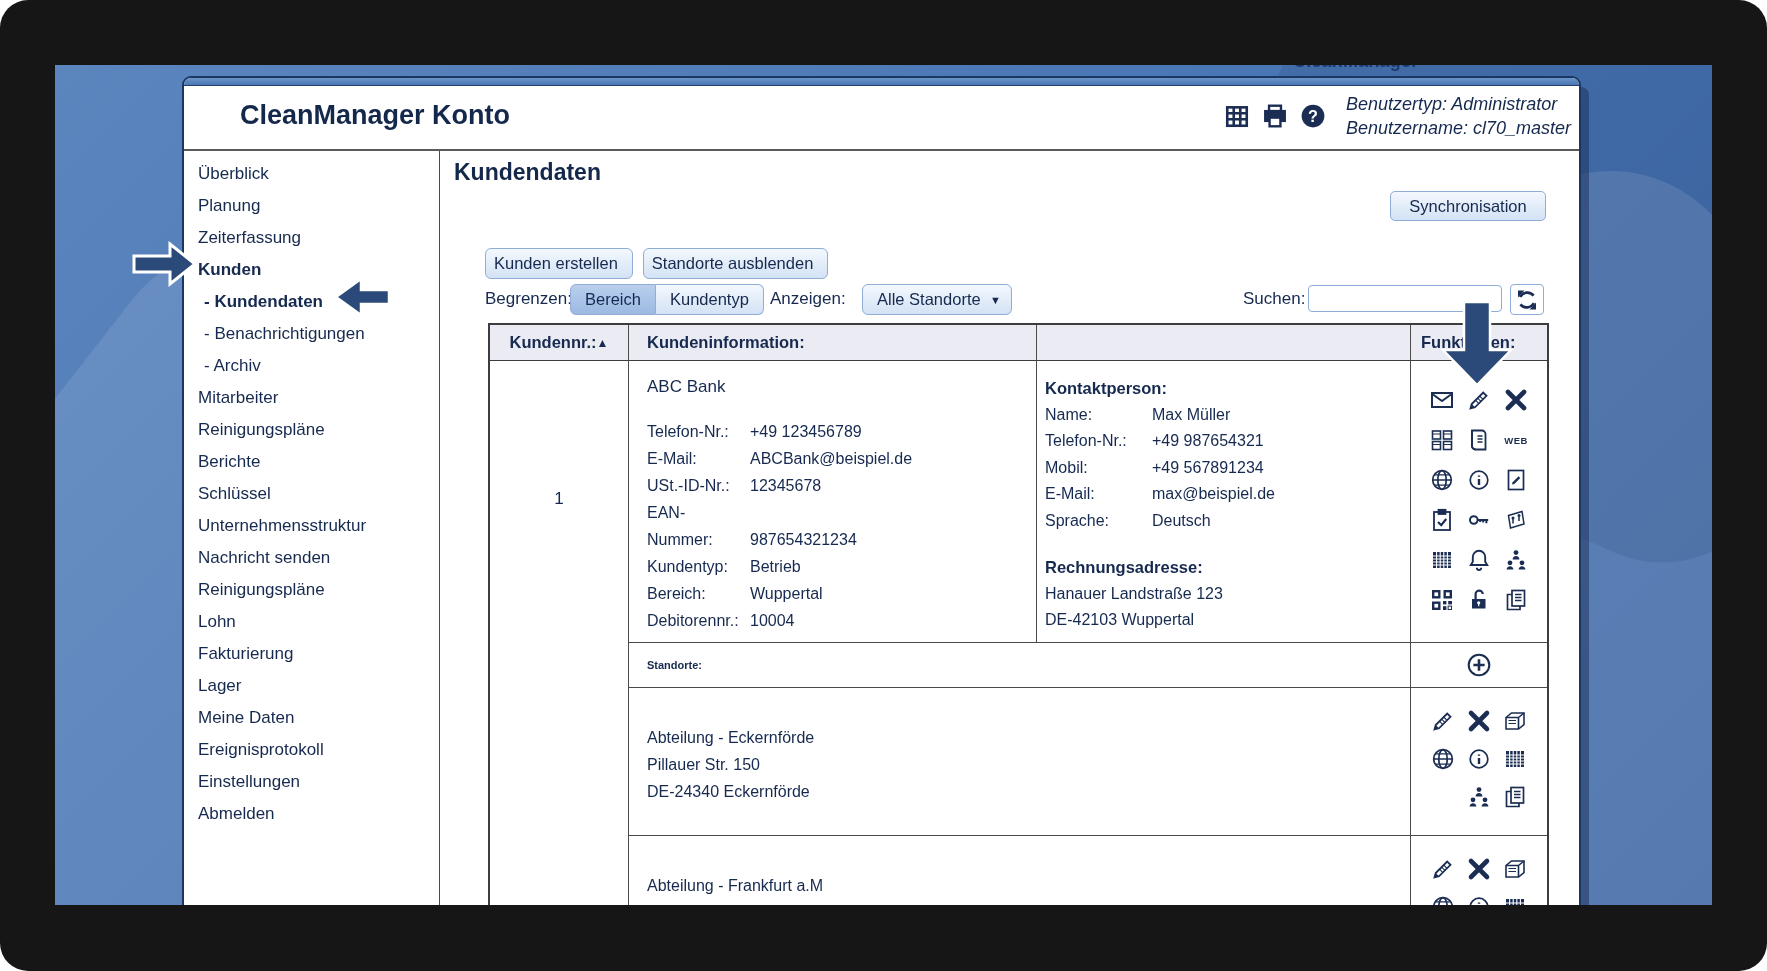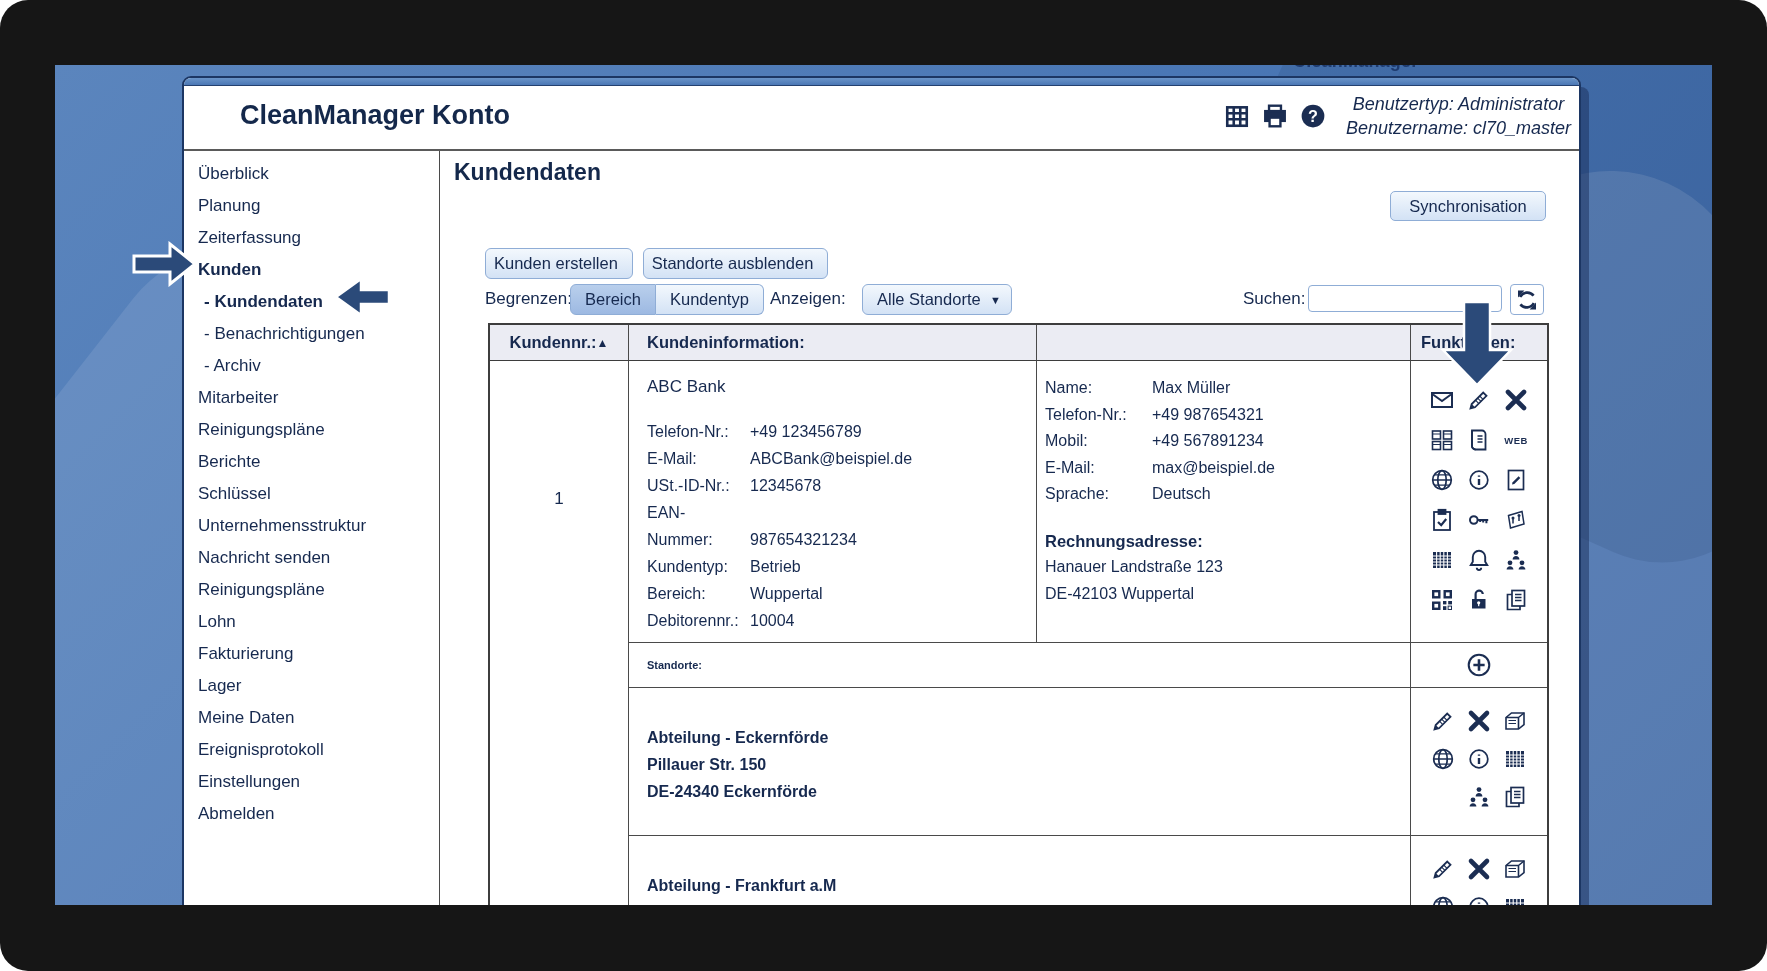--- a/index.html
+++ b/index.html
@@ -14,21 +14,21 @@
   
   .win{position:absolute;left:127px;top:11px;width:1395px;height:1000px;background:#fff;
        border:2px solid #1c3663;border-radius:9px 9px 0 0;box-shadow:9px 10px 0 -1px rgba(25,45,90,.50);overflow:hidden;}
   .win-top-strip{height:7px;background:linear-gradient(#6a94c8,#4a77b5);border-bottom:1px solid #24406f;}
   .win-header{position:relative;height:63px;border-bottom:2px solid #5a5a5a;}
   .win-title{position:absolute;left:16px;top:14px;font-size:27px;font-weight:bold;color:#14284b;margin-left:40px;}
   .hdr-right{position:absolute;right:8px;top:6px;display:flex;align-items:center;gap:14px;}
   .hdr-icons{display:flex;align-items:center;gap:12px;margin-right:6px;}
   .hdr-icon{width:26px;height:26px;color:#1b2d52;cursor:pointer;}
   .hdr-icon svg{width:100%;height:100%;display:block;}
-  .user-info{text-align:center;color:#16294f;font-style:italic;font-size:18px;line-height:24px;}
+  .user-info{text-align:left;color:#16294f;font-style:italic;font-size:18px;line-height:24px;}
   .win-body{display:flex;height:930px;}
   
   .sidebar{width:256px;border-right:1px solid #4a4a4a;padding-top:7px;box-sizing:border-box;flex:none;}
   .side-item{height:32px;line-height:32px;padding-left:14px;font-size:17px;color:#16294f;cursor:pointer;white-space:nowrap;}
   .side-item.bold{font-weight:bold;}
   .side-item.sub{padding-left:20px;}
   
   .main{position:relative;flex:1;}
   .page-title{position:absolute;left:14px;top:8px;font-size:23px;font-weight:bold;color:#14284b;text-align:center;}
   .btn{display:inline-flex;align-items:center;justify-content:center;box-sizing:border-box;
@@ -78,21 +78,21 @@
   .icon-cell{width:26px;height:26px;color:#1b2d52;display:flex;align-items:center;justify-content:center;cursor:pointer;}
   .icon-cell svg{width:24px;height:24px;display:block;}
   .webtxt{font-size:9.5px;font-weight:bold;letter-spacing:.4px;color:#1b2d52;}
   .lochead{grid-row:3;grid-column:2 / span 2;border-right:1px solid #4a4a4a;border-bottom:1px solid #4a4a4a;
            display:flex;align-items:center;padding-left:18px;font-weight:bold;font-size:11px;box-sizing:border-box;}
   .locadd{grid-row:3;grid-column:4;border-bottom:1px solid #4a4a4a;display:flex;align-items:center;justify-content:center;box-sizing:border-box;}
   .locadd .icon-cell svg{width:26px;height:26px;}
   .locrow1{grid-row:4;}
   .locrow2{grid-row:5;}
   .loctxt{grid-column:2 / span 2;border-right:1px solid #4a4a4a;border-bottom:1px solid #4a4a4a;
-          padding:36px 0 0 18px;line-height:27px;box-sizing:border-box;font-weight:bold;}
+          padding:36px 0 0 18px;line-height:27px;box-sizing:border-box;}
   .locrow2.loctxt{border-bottom:none;}
   .locicons{grid-column:4;border-bottom:1px solid #4a4a4a;box-sizing:border-box;
             display:grid;grid-template-columns:repeat(3,26px);gap:12px 10px;justify-content:center;align-content:start;padding-top:20px;}
   .locrow2.locicons{border-bottom:none;}
   
   .anno{position:absolute;z-index:50;pointer-events:none;}
   .anno svg{display:block;}
 </style>
 </head>
 <body>
@@ -229,20 +229,21 @@
                   <div class="frow"><span>USt.-ID-Nr.:</span><span>12345678</span></div>
                   <div class="frow"><span>EAN-</span><span></span></div>
                   <div class="frow"><span>Nummer:</span><span>987654321234</span></div>
                   <div class="frow"><span>Kundentyp:</span><span>Betrieb</span></div>
                   <div class="frow"><span>Bereich:</span><span>Wuppertal</span></div>
                   <div class="frow"><span>Debitorennr.:</span><span>10004</span></div>
                 </div>
             </div>
 
             <div class="ccontact">
+              <div class="bheading">Kontaktperson:</div>
               <div class="fgrid2">
 
               <div class="frow"><span>Name:</span><span>Max Müller</span></div>
                   <div class="frow"><span>Telefon-Nr.:</span><span>+49 987654321</span></div>
                   <div class="frow"><span>Mobil:</span><span>+49 567891234</span></div>
                   <div class="frow"><span>E-Mail:</span><span>max@beispiel.de</span></div>
                   <div class="frow"><span>Sprache:</span><span>Deutsch</span></div>
                 </div>
               <div class="bheading mt20">Rechnungsadresse:</div>
               <div class="addr-lines">

